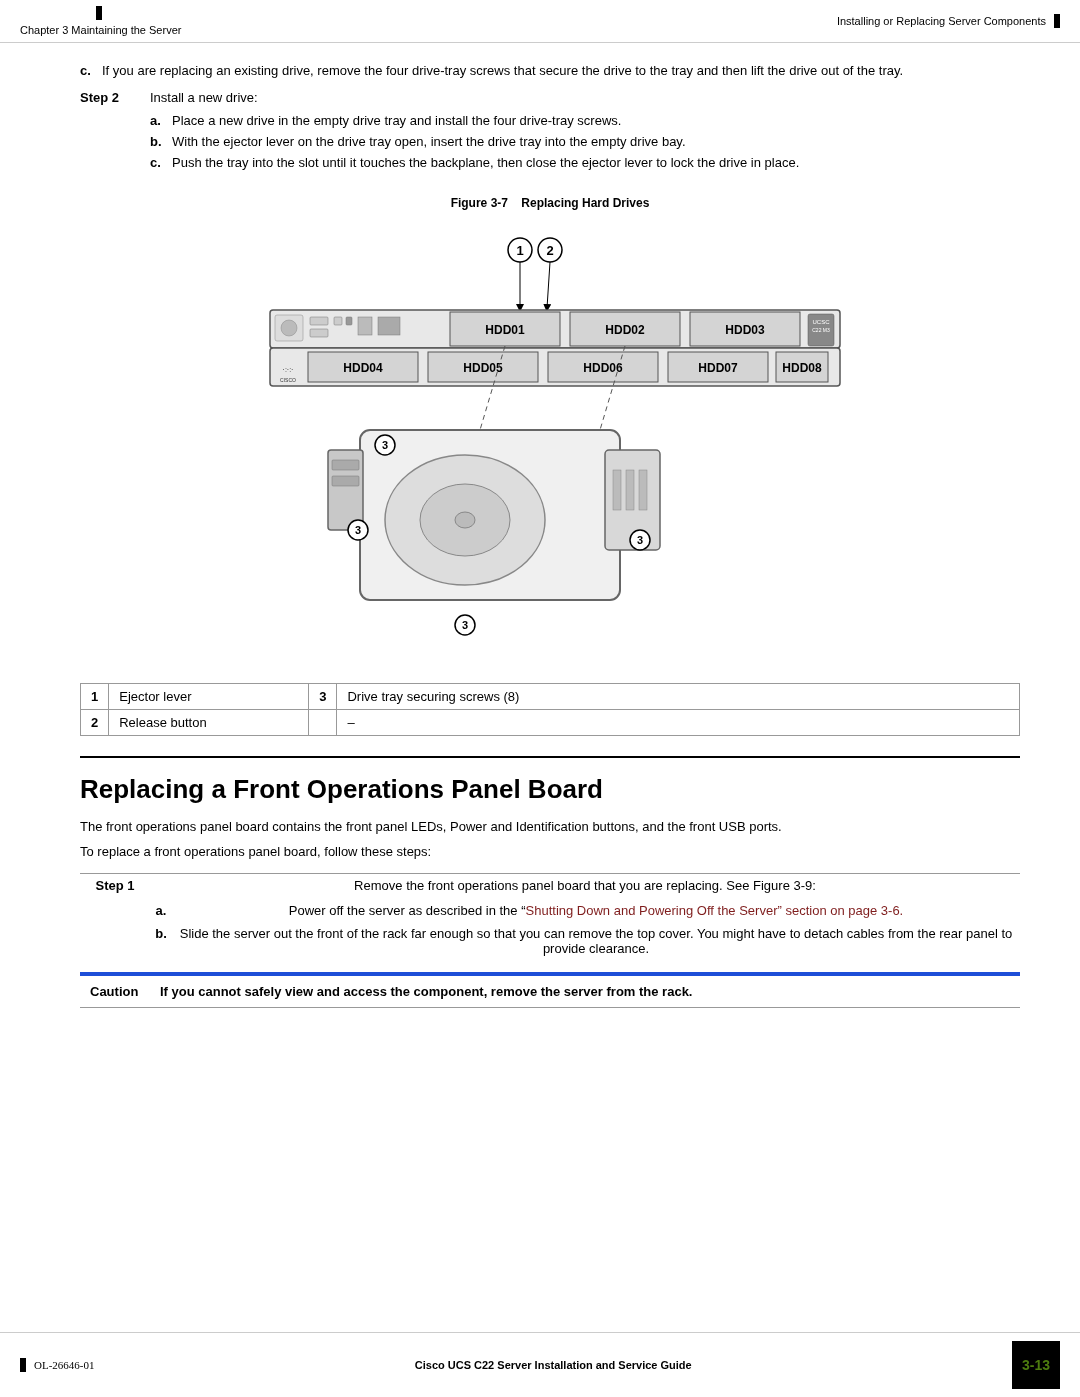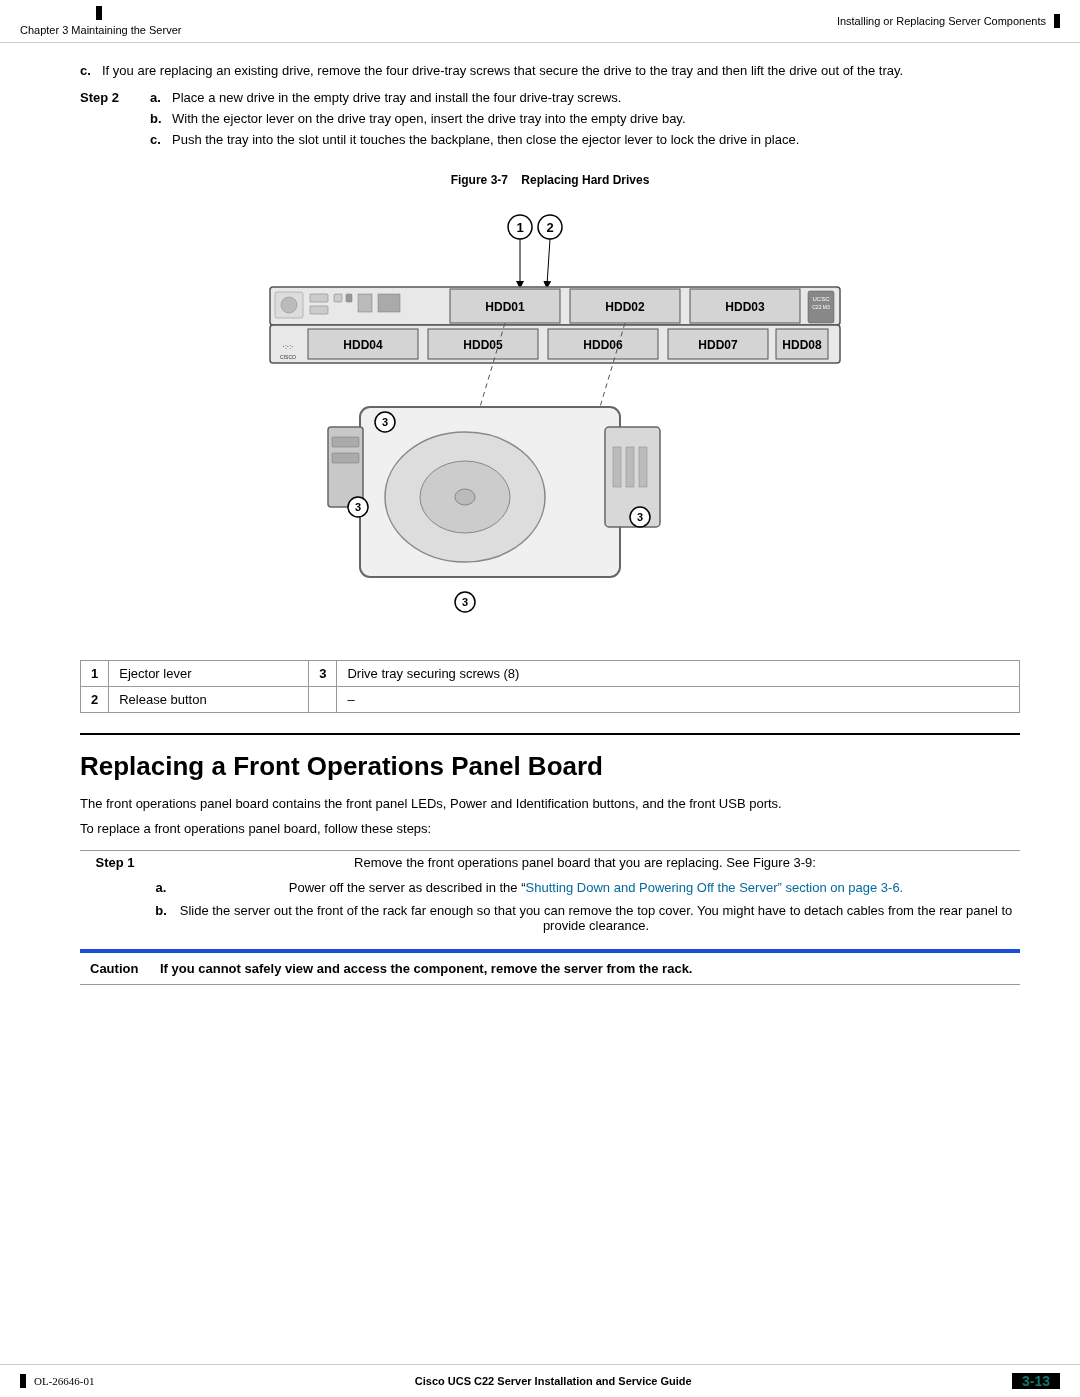--- a/index.html
+++ b/index.html
@@ -173,42 +173,42 @@
       font-size: 11px;
       font-weight: bold;
     }
     .footer-right {
       display: flex;
       align-items: center;
       gap: 0;
     }
     .page-box {
       background: #000;
-      color: #0f766e;
+      color: #4d7c0f;
       font-weight: bold;
       font-size: 14px;
-      padding: 0 10px;
+      padding: 16px 10px;
     }
     .footer-left {
       display: flex;
       align-items: center;
       gap: 4px;
       font-family: Liberation Serif, serif;
     }
     .footer-left .bar-icon {
       width: 6px;
       height: 14px;
       background: #000;
       display: inline-block;
       margin-right: 4px;
     }
 
     
     a.doc-link {
-      color: #0369a1;
+      color: #7f1d1d;
       text-decoration: none;
     }
 
     
     .step-bordered {
       border-top: 1px solid #999;
       padding-top: 4px;
       text-align: center;
     }
   </style>
@@ -229,20 +229,21 @@
 <div class="main-content">
 
   <div class="lettered-item" style="margin-bottom:12px;">
     <span class="letter-label">c.</span>
     <span class="letter-content">If you are replacing an existing drive, remove the four drive-tray screws that secure the drive to the tray and then lift the drive out of the tray.</span>
   </div>
 
   <div class="step-block">
     <div class="step-label">Step 2</div>
     <div class="step-content">
+      <div style="margin-bottom:8px;">Install a new drive:</div>
       <div class="lettered-item">
         <span class="letter-label">a.</span>
         <span class="letter-content">Place a new drive in the empty drive tray and install the four drive-tray screws.</span>
       </div>
       <div class="lettered-item">
         <span class="letter-label">b.</span>
         <span class="letter-content">With the ejector lever on the drive tray open, insert the drive tray into the empty drive bay.</span>
       </div>
       <div class="lettered-item">
         <span class="letter-label">c.</span>

